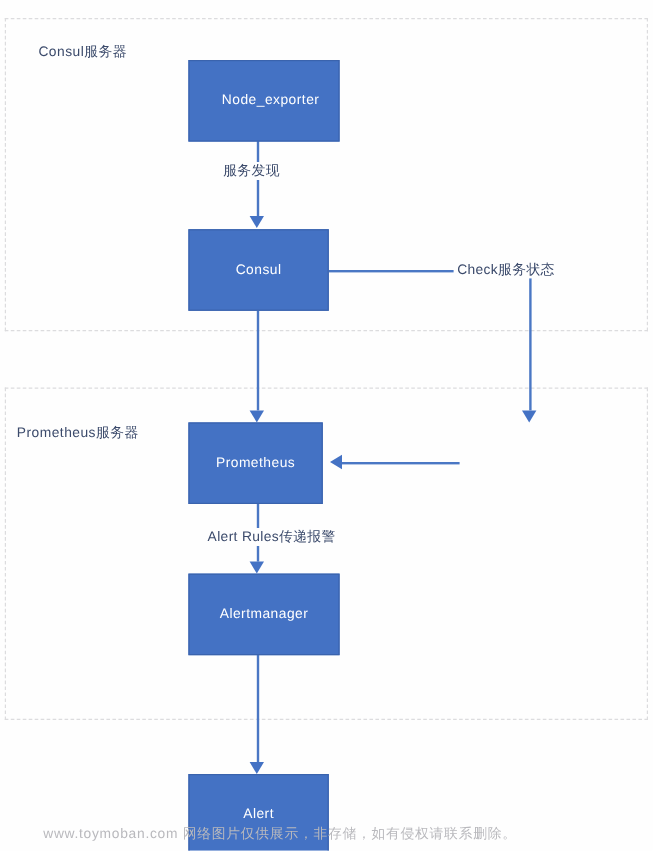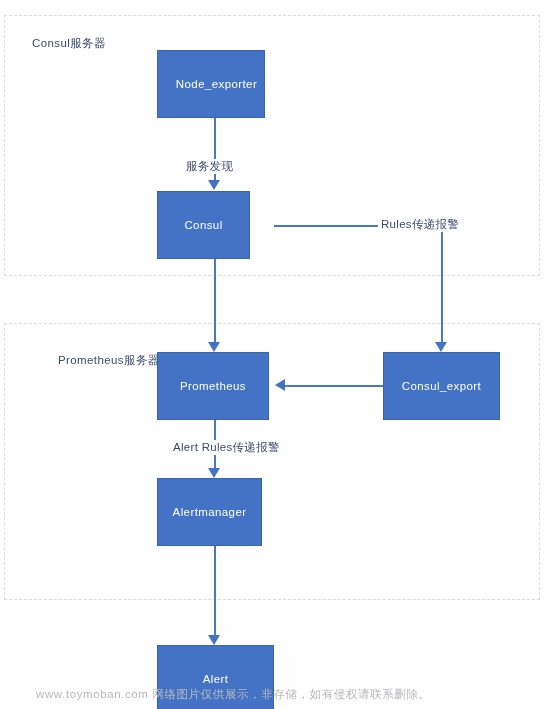--- a/index.html
+++ b/index.html
@@ -91,61 +91,58 @@
 </style>
 </head>
 <body>
 
 <div id="canvas">
 
   <div class="group" style="left:4px; top:15px; width:536px; height:261px;"></div>
   <div class="group-label" style="left:32px; top:36px;">Consul服务器</div>
 
   <div class="group" style="left:4px; top:323px; width:536px; height:277px;"></div>
-  <div class="group-label" style="left:14px; top:353px;margin-left:44px;">Prometheus服务器</div>
+  <div class="group-label" style="left:14px; top:353px;">Prometheus服务器</div>
 
   <div class="vline" style="left:214px; top:117px; height:63px;"></div>
   <div class="arrow-down" style="left:208px; top:180px;"></div>
-  <div class="edge-label" style="left:183px; top:159px;text-align:right;">服务发现</div>
+  <div class="edge-label" style="left:183px; top:135px;text-align:right;">服务发现</div>
 
   <div class="vline" style="left:214px; top:259px; height:83px;"></div>
   <div class="arrow-down" style="left:208px; top:342px;"></div>
 
   <div class="hline" style="left:274px; top:225px; width:168px;"></div>
   <div class="vline" style="left:441px; top:225px; height:117px;"></div>
   <div class="arrow-down" style="left:435px; top:342px;"></div>
-  <div class="edge-label" style="left:378px; top:217px;">Rules传递报警</div>
+  <div class="edge-label" style="left:378px; top:217px;">Check服务状态</div>
 
   <div class="hline" style="left:285px; top:385px; width:98px;"></div>
   <div class="arrow-left" style="left:275px; top:379px;"></div>
 
   <div class="vline" style="left:214px; top:420px; height:48px;"></div>
   <div class="arrow-down" style="left:208px; top:468px;"></div>
   <div class="edge-label" style="left:170px; top:440px;">Alert Rules传递报警</div>
 
   <div class="vline" style="left:214px; top:545px; height:90px;"></div>
   <div class="arrow-down" style="left:208px; top:635px;"></div>
 
-  <div class="node" style="left:157px; top:50px; width:108px; height:68px;padding-left:11px;">
+  <div class="node" style="left:157px; top:50px; width:126px; height:68px;padding-left:11px;">
     <span>Node_exporter</span>
   </div>
 
-  <div class="node" style="left:157px; top:191px; width:93px; height:68px;">
+  <div class="node" style="left:157px; top:191px; width:117px; height:68px;">
     <span>Consul</span>
   </div>
 
   <div class="node" style="left:157px; top:352px; width:112px; height:68px;">
     <span>Prometheus</span>
   </div>
 
-  <div class="node" style="left:383px; top:352px; width:117px; height:68px;">
-    <span>Consul_export</span>
-  </div>
 
-  <div class="node" style="left:157px; top:478px; width:105px; height:68px;text-align:center;">
+  <div class="node" style="left:157px; top:478px; width:126px; height:68px;text-align:center;">
     <span>Alertmanager</span>
   </div>
 
   <div class="node" style="left:157px; top:645px; width:117px; height:68px;">
     <span>Alert</span>
   </div>
 
   <div class="watermark">www.toymoban.com 网络图片仅供展示，非存储，如有侵权请联系删除。</div>
 
 </div>

